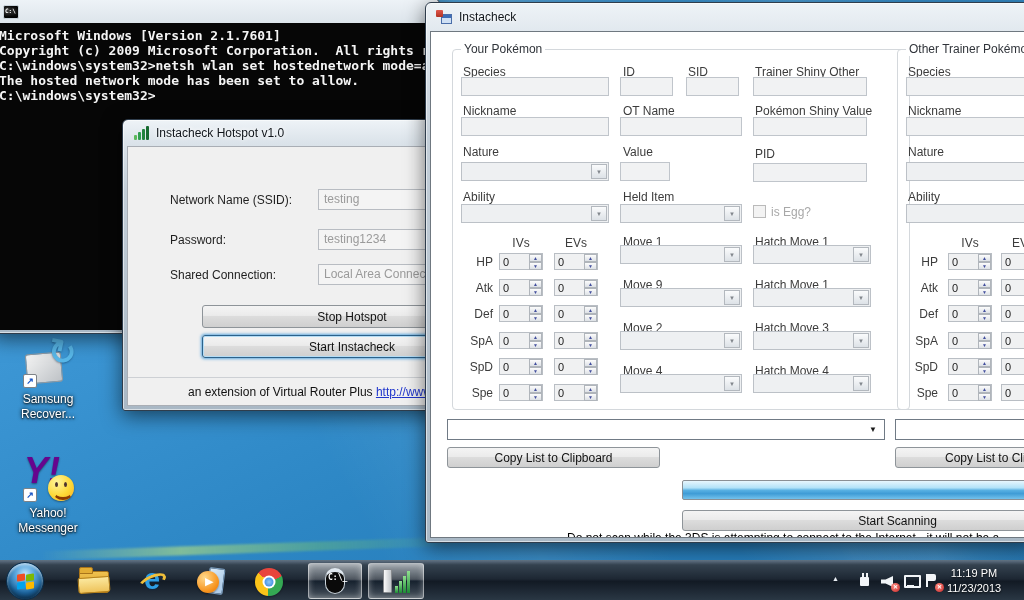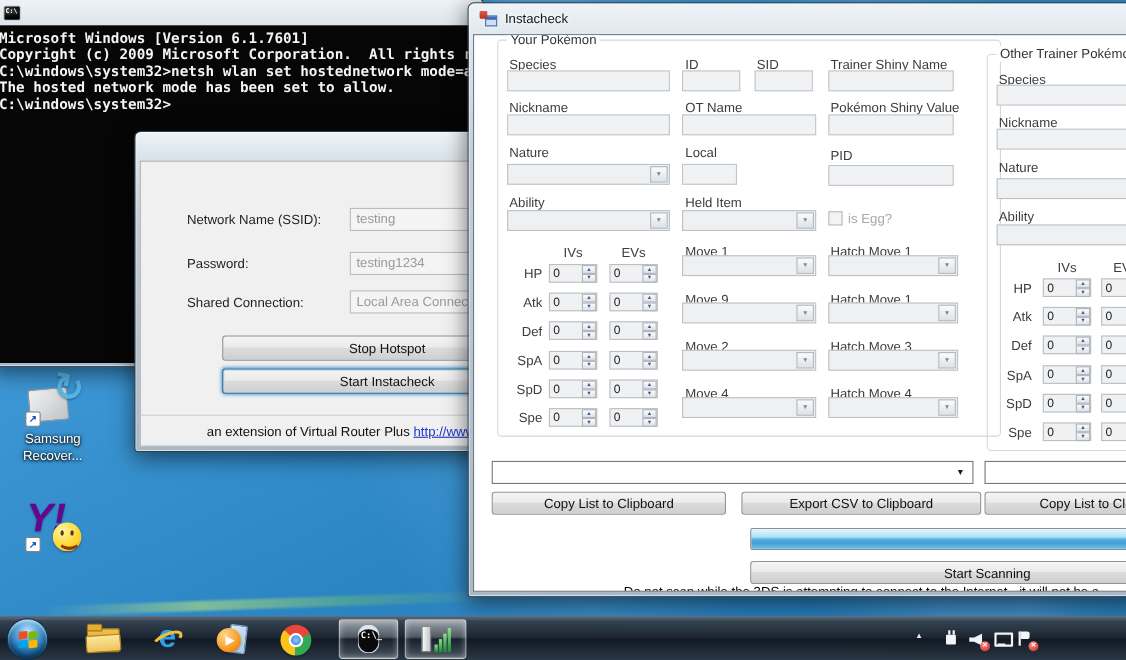--- a/index.html
+++ b/index.html
@@ -170,40 +170,53 @@
       <span>Samsung</span><br>
       <span>Recover...</span>
     </div>
   </div>
   <div class="dicon" style="left:0;top:450px">
     <div class="dart">
       <span class="ybub">Y!</span>
         <i class="ysmile"></i>
       <i class="lnkbadge">↗</i>
     </div>
+    <div class="dlabel">
+      <span>Yahoo!</span><br>
+      <span>Messenger</span>
+    </div>
   </div>
 
   <div class="win cmd-win">
     <div class="tb">
       <span class="cmd-ico">
           <span>C:\</span>
         </span>
     </div>
     <div class="console">
-      <div class="cline">Microsoft Windows [Version 6.1.7601]</div>
+      <div class="cline">Microsoft Windows [Version 2.1.7601]</div>
       <div class="cline">Copyright (c) 2009 Microsoft Corporation.  All rights reserved.</div>
       <div class="cline"></div>
       <div class="cline">C:\windows\system32&gt;netsh wlan set hostednetwork mode=allow</div>
       <div class="cline">The hosted network mode has been set to allow.</div>
       <div class="cline"></div>
       <div class="cline">C:\windows\system32&gt;</div>
     </div>
   </div>
 
   <div class="win hs-win">
+    <div class="tb">
+      <span class="bars-ico">
+          <i class="g1"></i>
+          <i class="g2"></i>
+          <i class="g3"></i>
+          <i class="g4"></i>
+        </span>
+      <span>Instacheck Hotspot v1.0</span>
+    </div>
     <div class="hs-client">
       <span class="hs-label" style="left:42px;top:46px">Network Name (SSID):</span>
       <div class="hs-field" style="left:190px;top:42px;width:215px">testing</div>
       <span class="hs-label" style="left:42px;top:86px">Password:</span>
       <div class="hs-field" style="left:190px;top:82px;width:215px">testing1234</div>
       <span class="hs-label" style="left:42px;top:121px">Shared Connection:</span>
       <div class="hs-field" style="left:190px;top:117px;width:215px">Local Area Connection</div>
       <div class="btn7" style="left:74px;top:158px;width:300px;height:23px">Stop Hotspot</div>
       <div class="btn7 focus" style="left:74px;top:188px;width:300px;height:23px">Start Instacheck</div>
       <div class="hs-footer">
@@ -218,44 +231,44 @@
   <div class="win ic-win">
     <div class="tb" style="height:28px">
       <span class="form-ico">
           <i class="fwin"></i>
           <i class="fred"></i>
         </span>
       <span>Instacheck</span>
     </div>
     <div class="ic-client">
 
-      <div class="gbox" style="left:21px;top:4px;width:458px;height:361px">
+      <div class="gbox" style="left:21px;top:17px;width:458px;height:361px">
         <span class="glab">Your Pokémon</span>
 
         <span class="flabel" style="left:10px;top:15px">Species</span>
         <div class="tfield" style="left:8px;top:27px;width:148px"></div>
         <span class="flabel" style="left:170px;top:15px">ID</span>
         <div class="tfield" style="left:167px;top:27px;width:53px"></div>
         <span class="flabel" style="left:235px;top:15px">SID</span>
         <div class="tfield" style="left:233px;top:27px;width:53px"></div>
-        <span class="flabel" style="left:302px;top:15px">Trainer Shiny Name</span>
+        <span class="flabel" style="left:302px;top:15px">Trainer Shiny Other</span>
         <div class="tfield" style="left:300px;top:27px;width:114px"></div>
 
         <span class="flabel" style="left:10px;top:54px">Nickname</span>
         <div class="tfield" style="left:8px;top:67px;width:148px"></div>
         <span class="flabel" style="left:170px;top:54px">OT Name</span>
         <div class="tfield" style="left:167px;top:67px;width:122px"></div>
         <span class="flabel" style="left:302px;top:54px">Pokémon Shiny Value</span>
         <div class="tfield" style="left:300px;top:67px;width:114px"></div>
 
         <span class="flabel" style="left:10px;top:95px">Nature</span>
         <div class="combo" style="left:8px;top:112px;width:148px">
             <span class="ca">▼</span>
           </div>
-        <span class="flabel" style="left:170px;top:95px">Local</span>
+        <span class="flabel" style="left:170px;top:95px">Value</span>
         <div class="tfield" style="left:167px;top:112px;width:50px"></div>
         <span class="flabel" style="left:302px;top:97px">PID</span>
         <div class="tfield" style="left:300px;top:113px;width:114px"></div>
 
         <span class="flabel" style="left:10px;top:140px">Ability</span>
         <div class="combo" style="left:8px;top:154px;width:148px">
             <span class="ca">▼</span>
           </div>
         <span class="flabel" style="left:170px;top:140px">Held Item</span>
         <div class="combo" style="left:167px;top:154px;width:122px">
@@ -497,21 +510,20 @@
               <span class="sv">0</span>
             </div>
         </div>
       </div>
 
       <div class="combo en" style="left:16px;top:387px;width:438px">
           <span class="ca">▼</span>
         </div>
       <div class="combo en" style="left:464px;top:387px;width:218px"></div>
       <div class="btn7" style="left:16px;top:415px;width:213px;height:21px">Copy List to Clipboard</div>
-      <div class="btn7" style="left:243px;top:415px;width:218px;height:21px">Export CSV to Clipboard</div>
       <div class="btn7" style="left:464px;top:415px;width:218px;height:21px">Copy List to Clipboard</div>
       <div class="progress" style="left:251px;top:448px;width:431px;height:20px"></div>
       <div class="wstrip" style="left:261px;top:468px;width:421px;height:12px"></div>
       <div class="btn7" style="left:251px;top:478px;width:431px;height:21px">Start Scanning</div>
       <div class="warn" style="left:136px;top:499px">Do not scan while the 3DS is attempting to connect to the Internet - it will not be a</div>
     </div>
   </div>
 
   <div class="taskbar">
     <div class="orb">
@@ -560,14 +572,18 @@
     </div>
     <div class="tray-up">▲</div>
     <div class="tico t-plug" style="left:856px"></div>
     <div class="tico t-vol" style="left:880px">
         <span class="badge">✕</span>
       </div>
     <div class="tico t-net" style="left:903px"></div>
     <div class="tico t-flag" style="left:924px">
         <span class="badge">✕</span>
       </div>
+    <div class="clock">
+      <div>11:19 PM</div>
+      <div>11/23/2013</div>
+    </div>
   </div>
 </div>
 
 </body></html>

